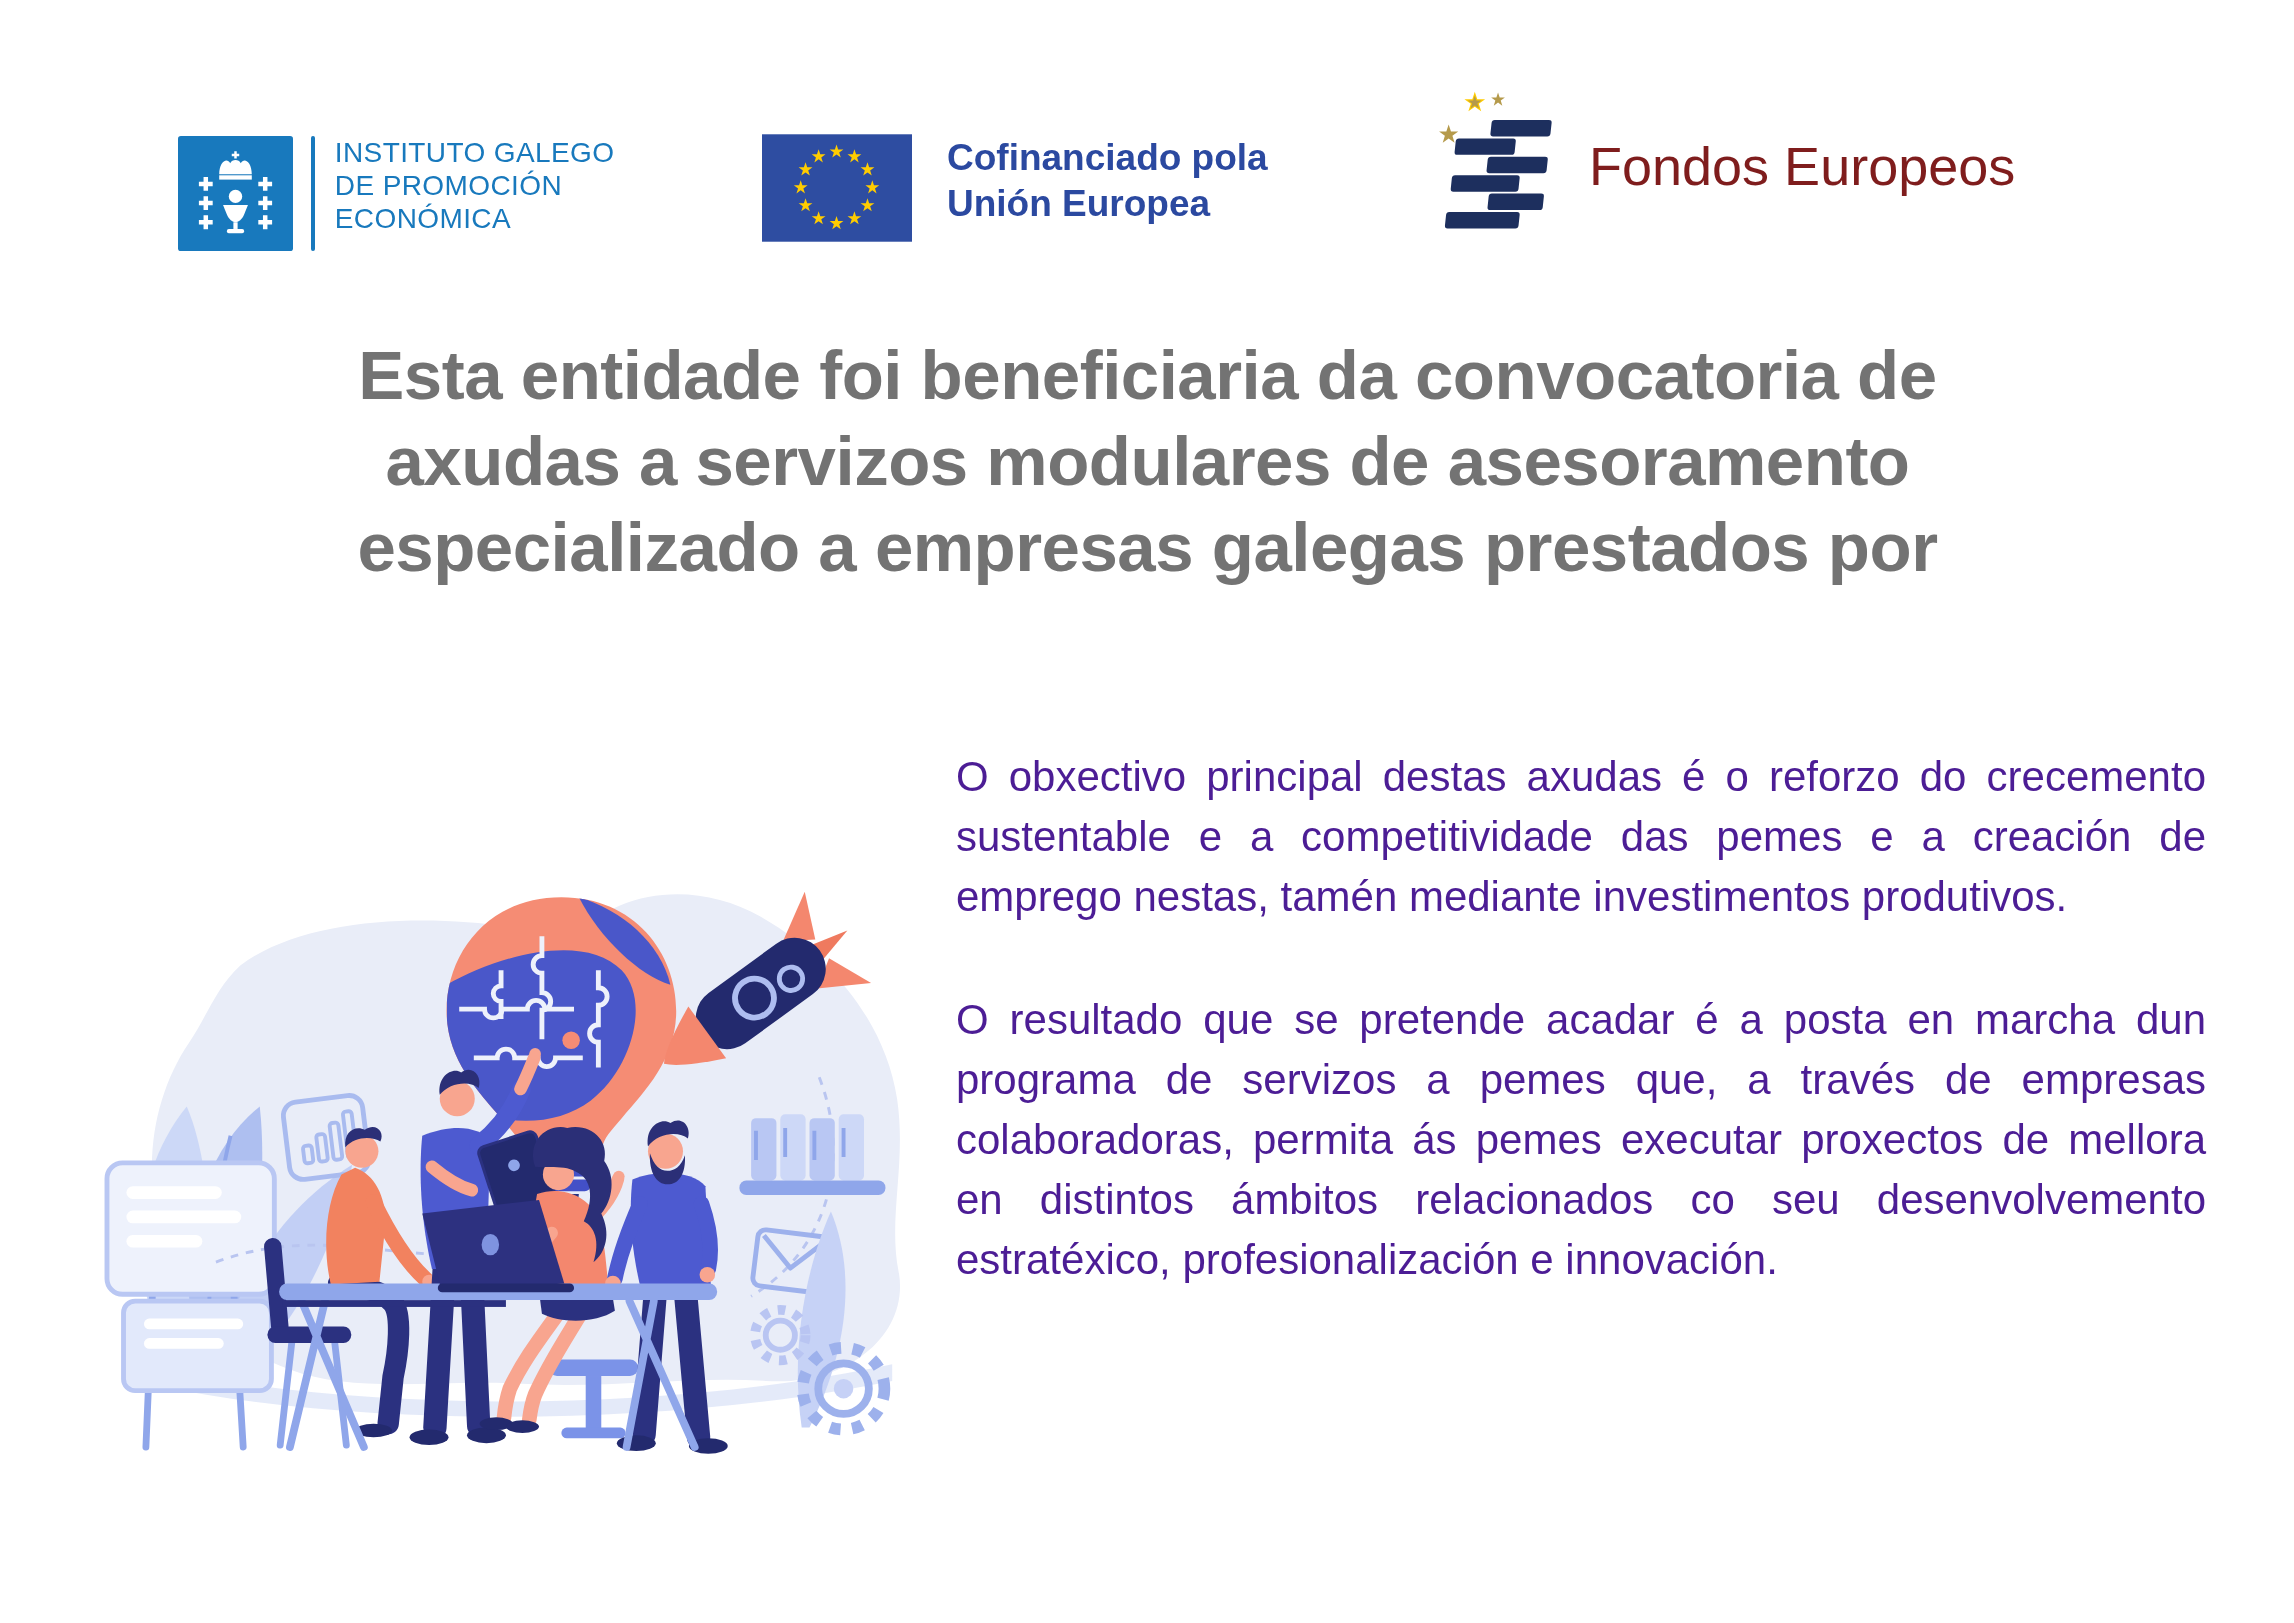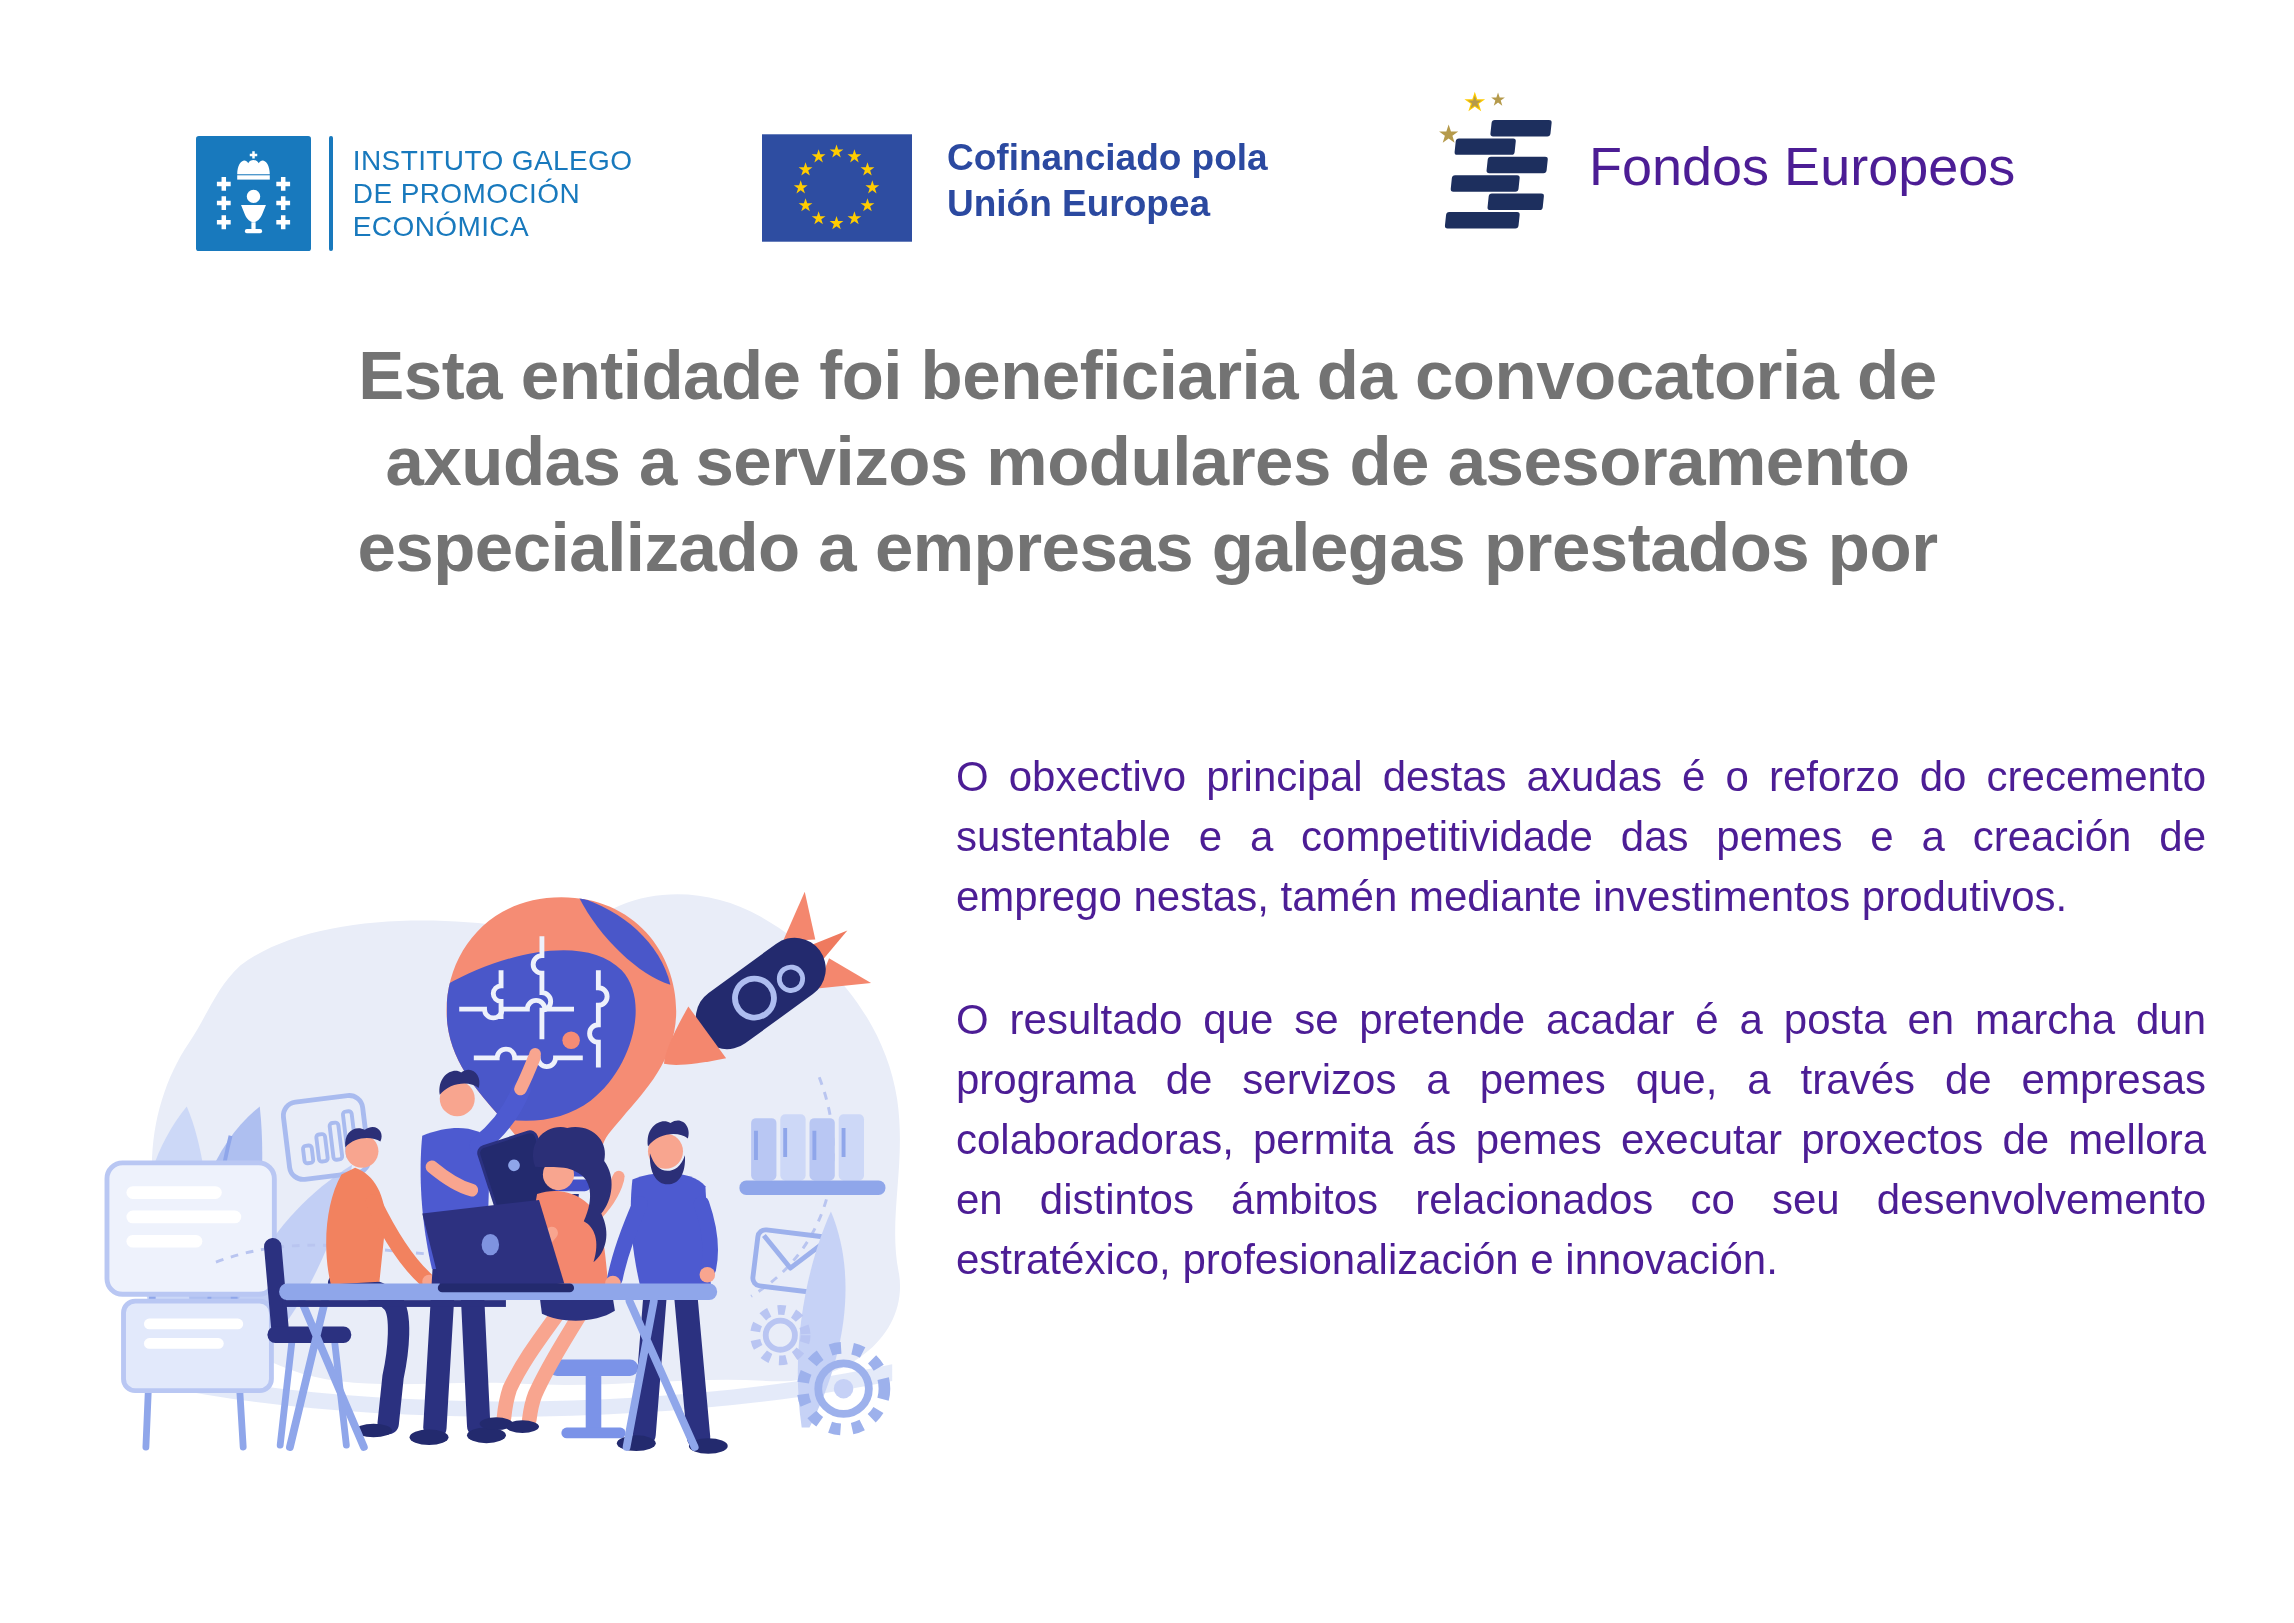--- a/index.html
+++ b/index.html
@@ -1,30 +1,30 @@
 <!DOCTYPE html>
 <html><head>
 <meta charset="utf-8">
 <style>
   html,body{margin:0;padding:0;}
   body{
     width:2295px;height:1623px;background:#ffffff;position:relative;
     font-family:"Liberation Sans", sans-serif;overflow:hidden;
   }
   
-  .logo-igape{position:absolute;left:196px;top:136px;display:flex;align-items:center;}
+  .logo-igape{position:absolute;left:178px;top:136px;display:flex;align-items:flex-start;}
   .igape-square{width:115px;height:115px;flex:0 0 auto;}
   .igape-divider{width:4.9px;height:115px;background:#1879bd;margin-left:17.5px;border-radius:1.9px;}
   .igape-text{margin-left:19.4px;color:#1879bd;font-size:28px;line-height:33px;font-weight:500;letter-spacing:0.4px;}
   .logo-eu{position:absolute;left:762px;top:134px;display:flex;align-items:flex-start;}
   .eu-flag{width:150px;height:108px;flex:0 0 auto;}
   .eu-text{margin-left:35px;color:#2b49a0;font-weight:bold;font-size:37px;line-height:46px;margin-top:1px;}
   .logo-fondos{position:absolute;left:1434px;top:89px;display:flex;align-items:center;}
   .fondos-mark{width:130px;height:153px;flex:0 0 auto;}
-  .fondos-text{margin-left:25px;color:#4c1d95;font-size:54px;line-height:58px;font-weight:400;}
+  .fondos-text{margin-left:25px;color:#7f1d1d;font-size:54px;line-height:58px;font-weight:400;}
   
   .heading{
     position:absolute;top:287px;left:50%;transform:translateX(-50%);
     width:1999px;text-align:center;color:#737373;
     font-size:69px;line-height:86px;font-weight:bold;letter-spacing:-0.5px;
   }
   .heading span{display:block;}
   
   .illustration{position:absolute;left:70px;top:842px;width:866px;height:636px;}
   .body-text{position:absolute;left:956px;top:747px;width:1250px;color:#4c1d95;}

